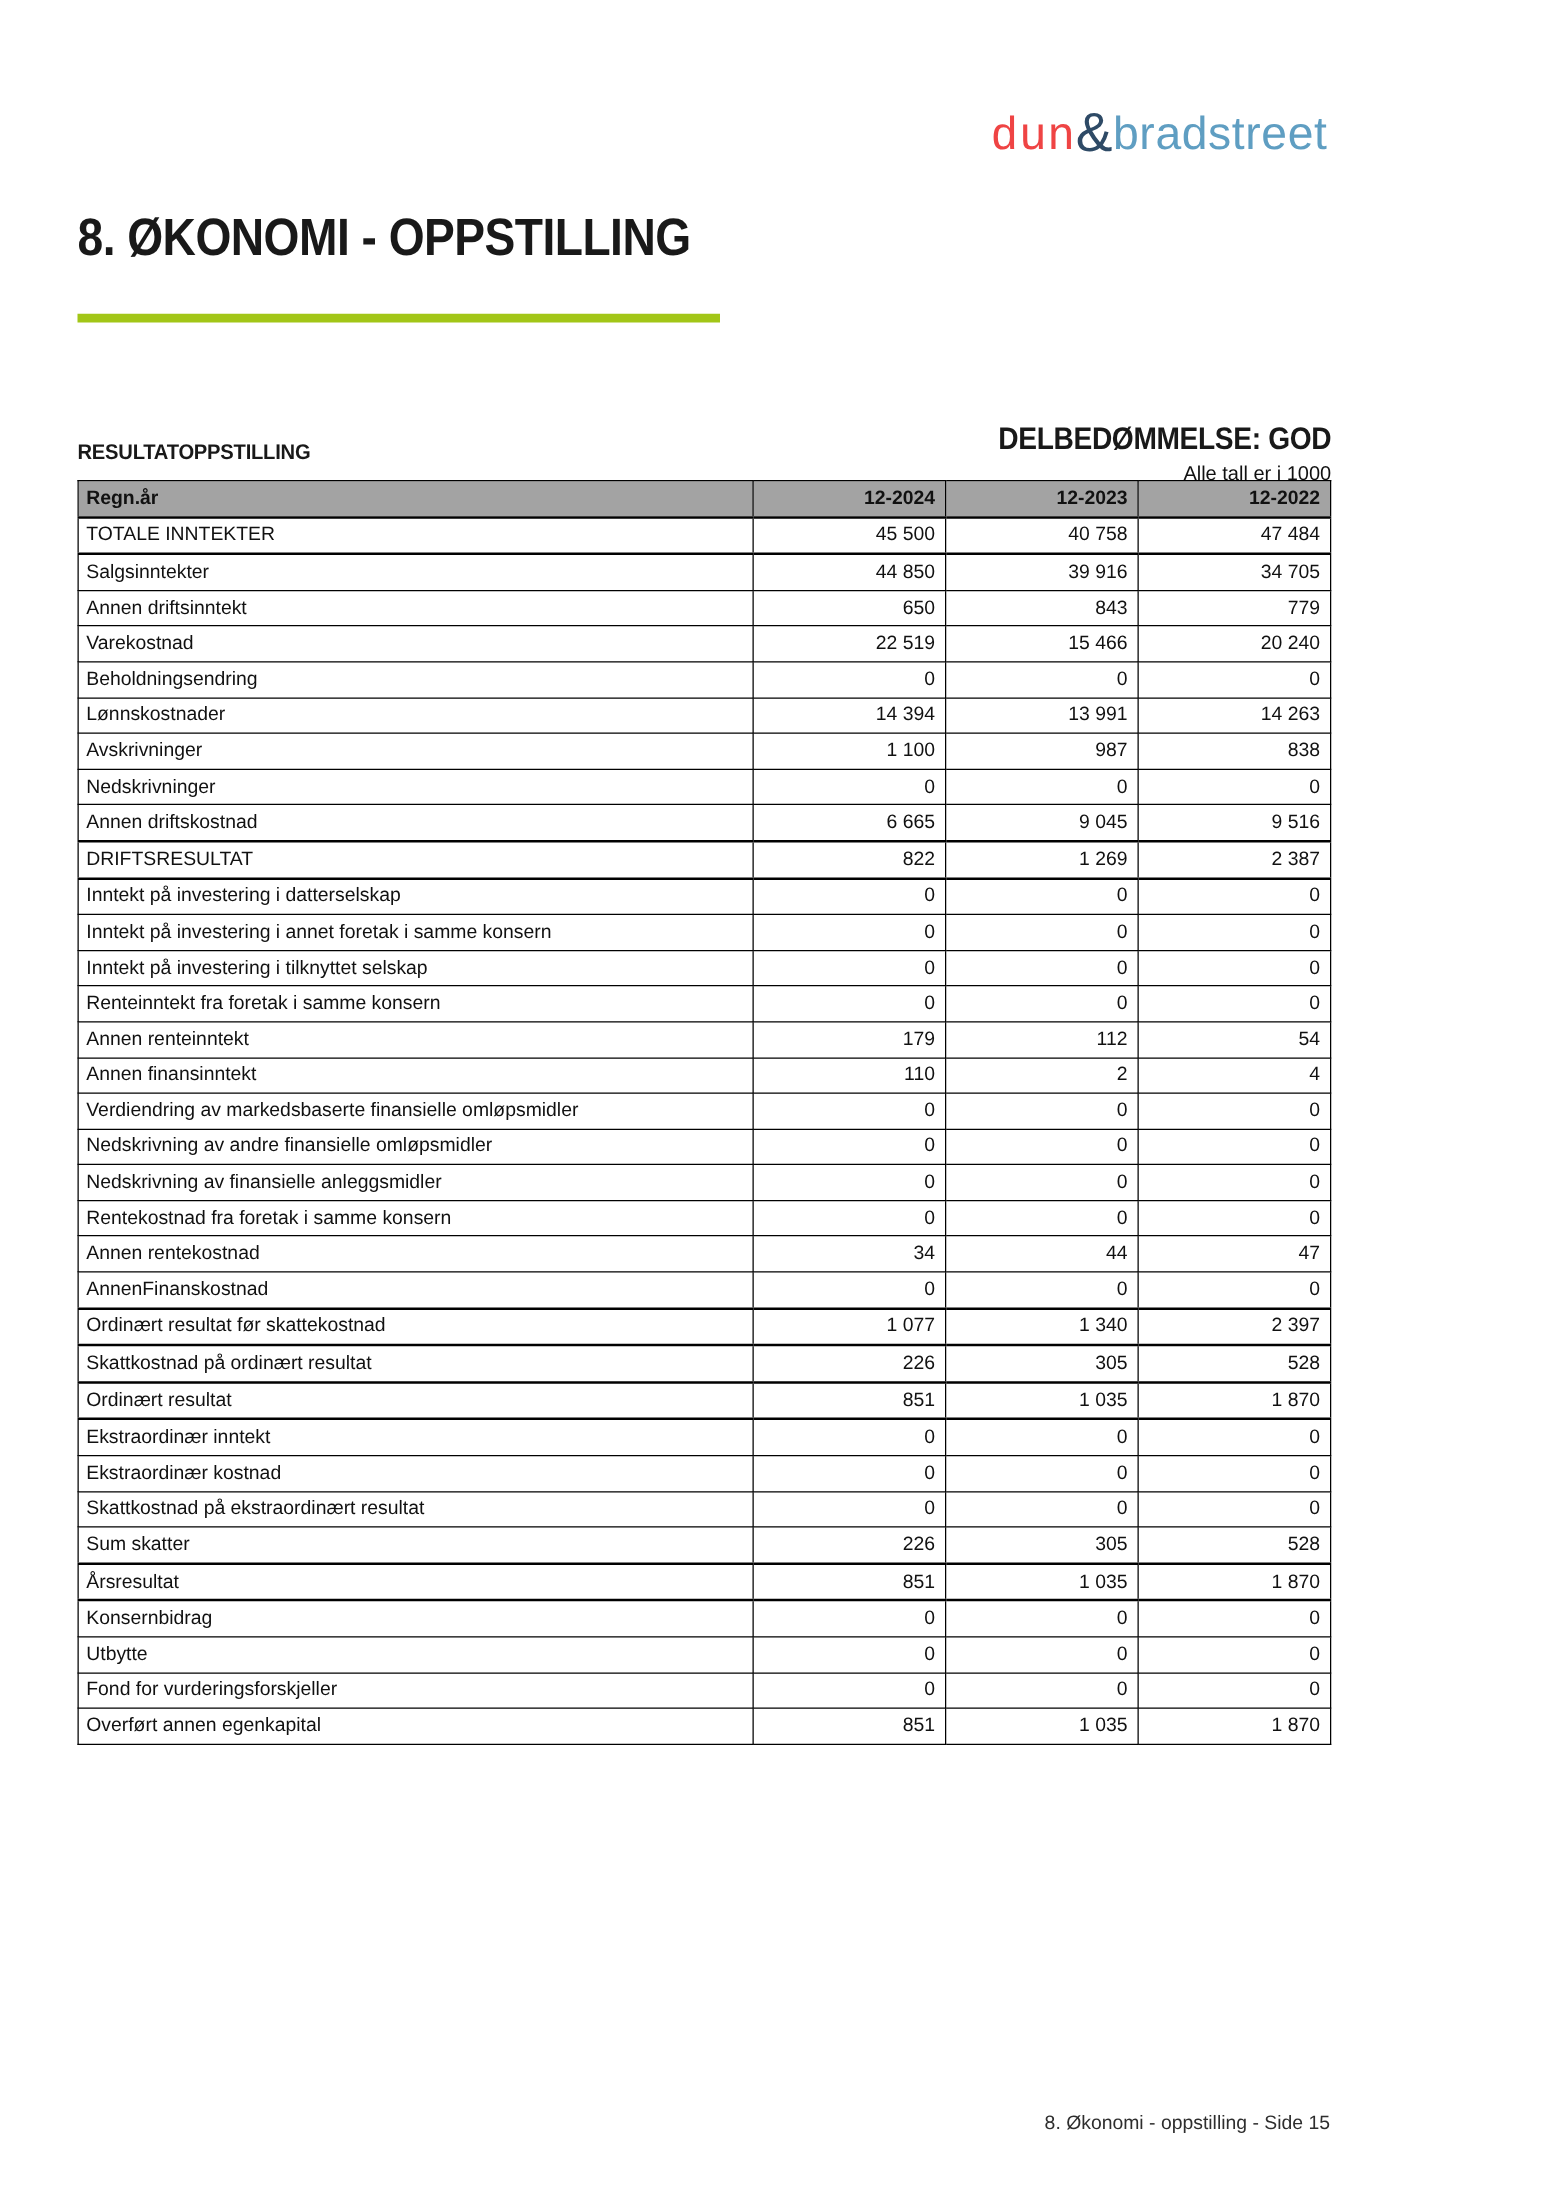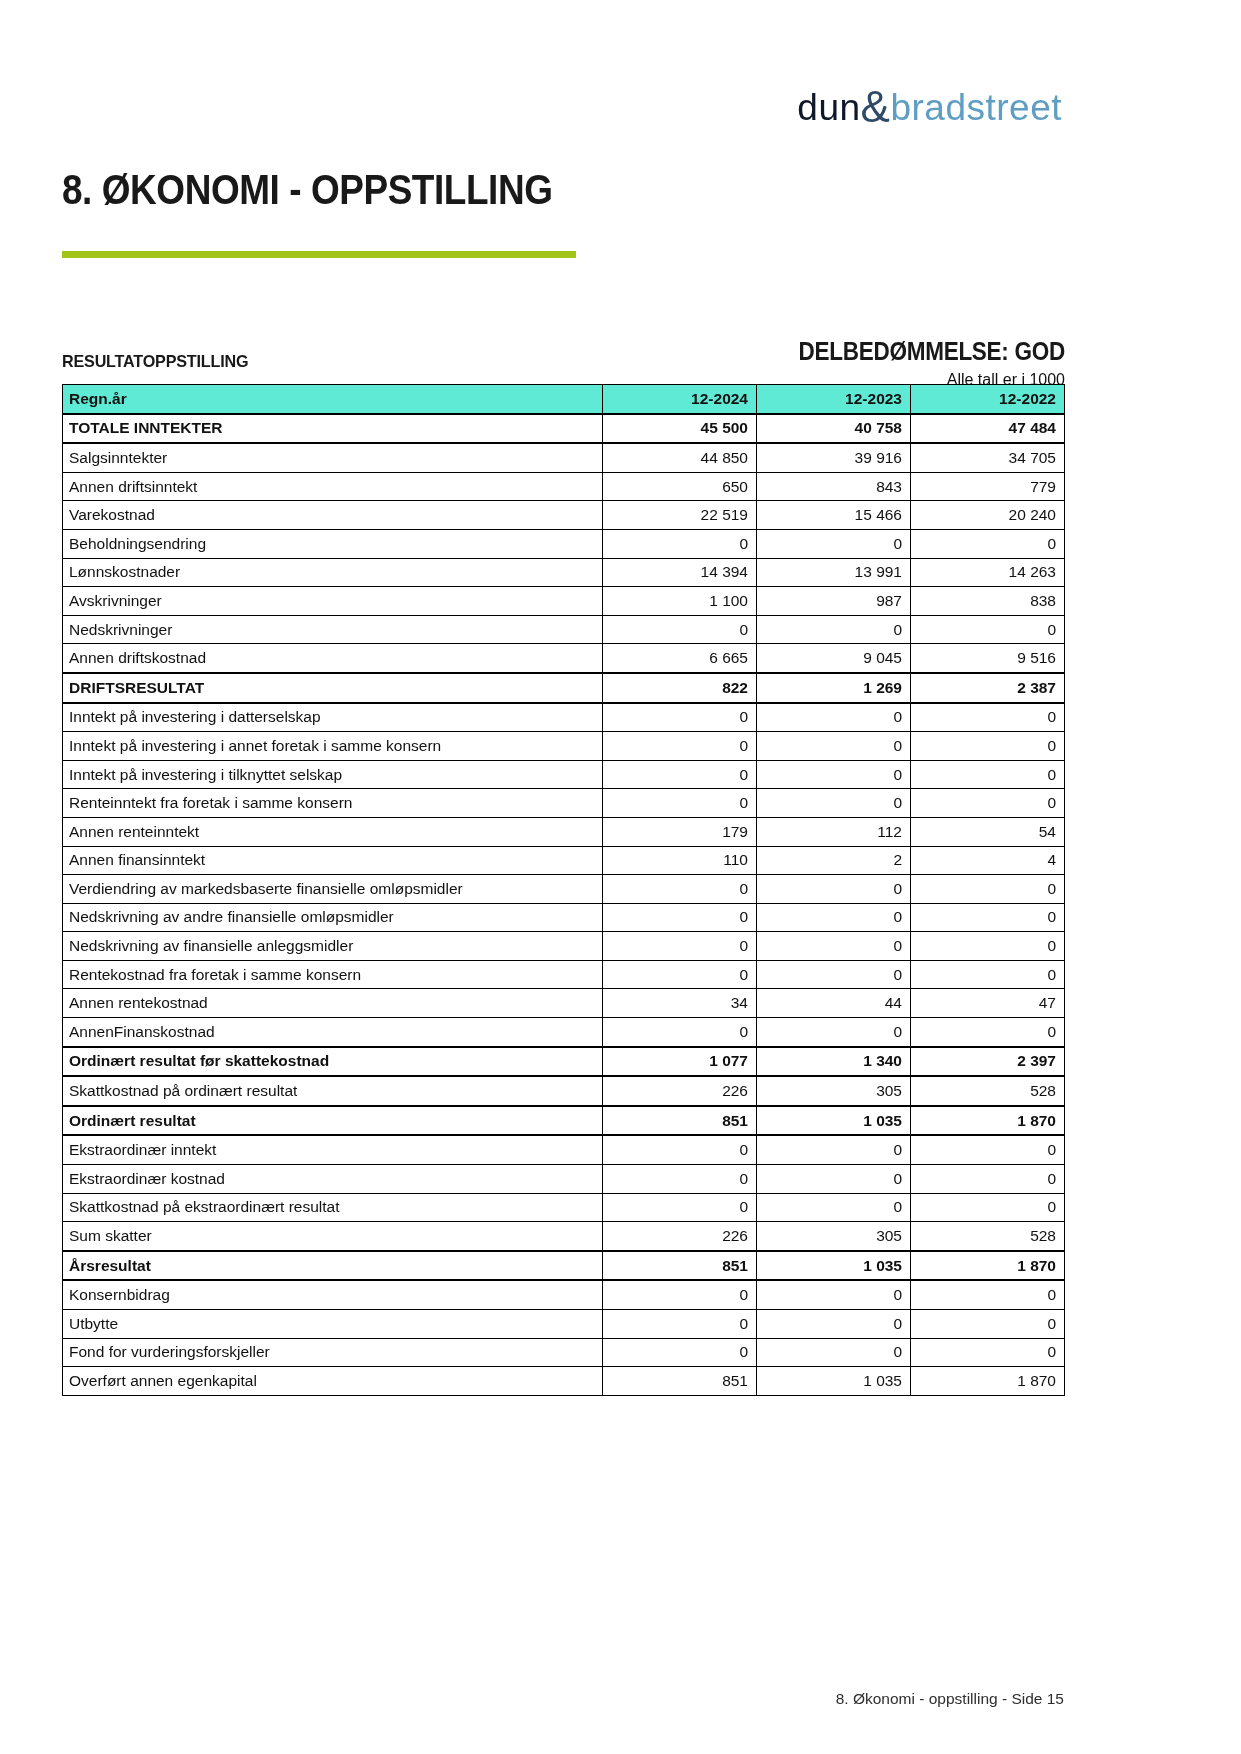--- a/index.html
+++ b/index.html
@@ -12,21 +12,21 @@
     overflow:hidden;
   }
   .page{position:absolute;inset:0;}
 
   
   .logo{
     position:absolute;top:80px;right:179px;
     font-size:37px;letter-spacing:0.5px;
     white-space:nowrap;
   }
-  .logo .l-dark{color:#0f172a;}
+  .logo .l-dark{color:#ef4444;font-family:Liberation Mono, monospace;}
   .logo .l-amp{color:#2e4a66;font-size:44px;font-weight:400;position:relative;top:2px;}
   .logo .l-light{color:#5f9ec2;}
 
   
   .title{
     position:absolute;left:62px;top:166px;
     font-size:42px;font-weight:800;color:#191919;
     letter-spacing:-0.5px;white-space:nowrap;
     transform:scaleX(0.88);transform-origin:left center;
   }
@@ -66,28 +66,28 @@
   table.fin col.c-label{width:540px;}
   table.fin col.c-num{width:154px;}
   table.fin td,table.fin th{
     border:1px solid #000;
     height:27.6px;
     padding:0 8px 0 6px;
     overflow:hidden;white-space:nowrap;
     font-weight:normal;
   }
   table.fin th{
-    background:#5eead4;
+    background:#a3a3a3;
     font-weight:bold;
     text-align:left;
     border-bottom:2px solid #000;
   }
   table.fin th.num, table.fin td.num{text-align:right;}
   table.fin tr.bold-row td{
-    font-weight:bold;
+    font-weight:normal;
     border-top:2px solid #000;
     border-bottom:2px solid #000;
   }
   table.fin{border:1.5px solid #000;}
 
   
   .footer{
     position:absolute;top:1690px;right:177px;
     font-size:15.5px;color:#2e2e2e;
   }

